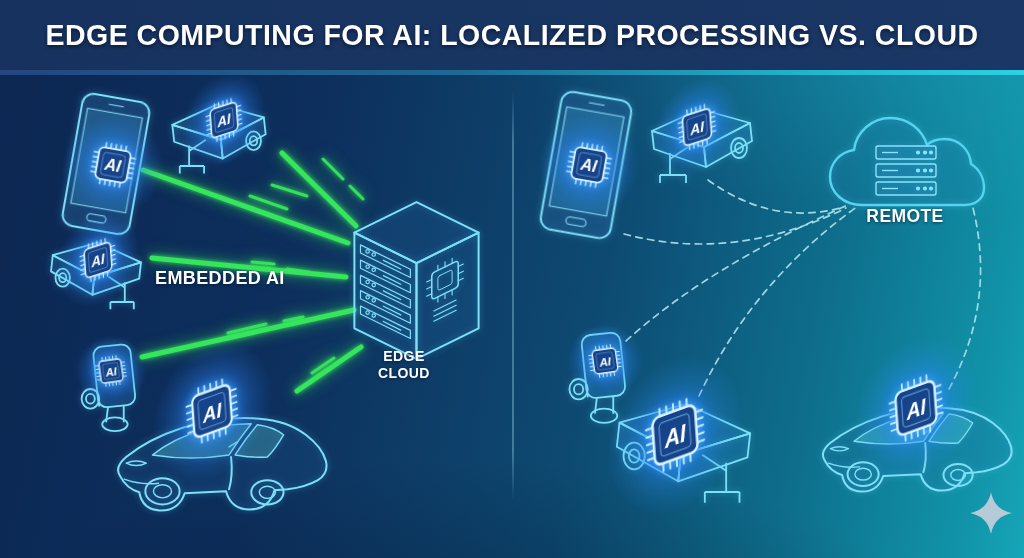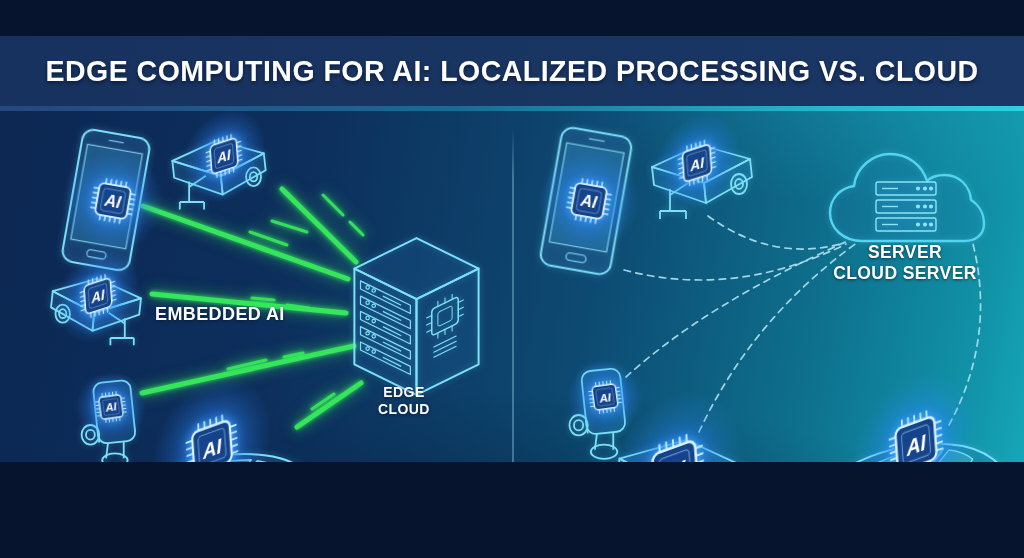--- a/index.html
+++ b/index.html
@@ -1,23 +1,22 @@
 <!DOCTYPE html>
 <html><head>
 <meta charset="utf-8">
 <style>
   html,body{margin:0;padding:0;background:#06142e;}
   .stage{
-    position:relative;width:1024px;height:426px;overflow:hidden;
+    position:relative;width:1024px;height:558px;overflow:hidden;
     font-family:"Liberation Sans",sans-serif;
     background:
       radial-gradient(ellipse 60% 55% at 88% 6%, rgba(34,194,214,0.30), transparent 62%),
       radial-gradient(ellipse 75% 55% at 45% 118%, rgba(3,16,40,0.40), transparent 65%),
       linear-gradient(101deg,#0c2752 0%,#0d2f5d 30%,#0d4a72 58%,#0e6e8c 78%,#1193a8 94%,#17a6b9 100%);
-    margin-top: 36px;
   }
   .header-band{
     position:absolute;left:0;top:0;width:1024px;height:70px;
     background:linear-gradient(90deg,#17325e,#1a3765);
     display:flex;align-items:center;justify-content:center;
   }
   .title{
     color:#fff;font-size:30px;font-weight:700;letter-spacing:.5px;
     transform:scaleX(.95);white-space:nowrap;
     text-shadow:0 2px 4px rgba(0,10,30,.55);
@@ -336,21 +335,20 @@
   </svg>
 
   <div class="label" style="left:155px;top:268px;font-size:18px">EMBEDDED AI</div>
 
   <div class="label label-center" style="left:342px;top:348px;width:124px;font-size:14px">
     <div>EDGE</div>
     <div>CLOUD</div>
   </div>
 
   <div class="label label-center" style="left:822px;top:206px;width:166px;font-size:17.5px">
-    <div>SERVER</div>
-    <div>CLOUD SERVER</div>
+    <div>REMOTE</div>
   </div>
 
   <svg class="logo" viewBox="0 0 42 42">
     <path d="M21,0 C23.5,12 30,18.5 42,21 C30,23.5 23.5,30 21,42 C18.5,30 12,23.5 0,21 C12,18.5 18.5,12 21,0 Z" fill="#b7cad7"></path>
   </svg>
 
 </div>
 
 </body></html>

